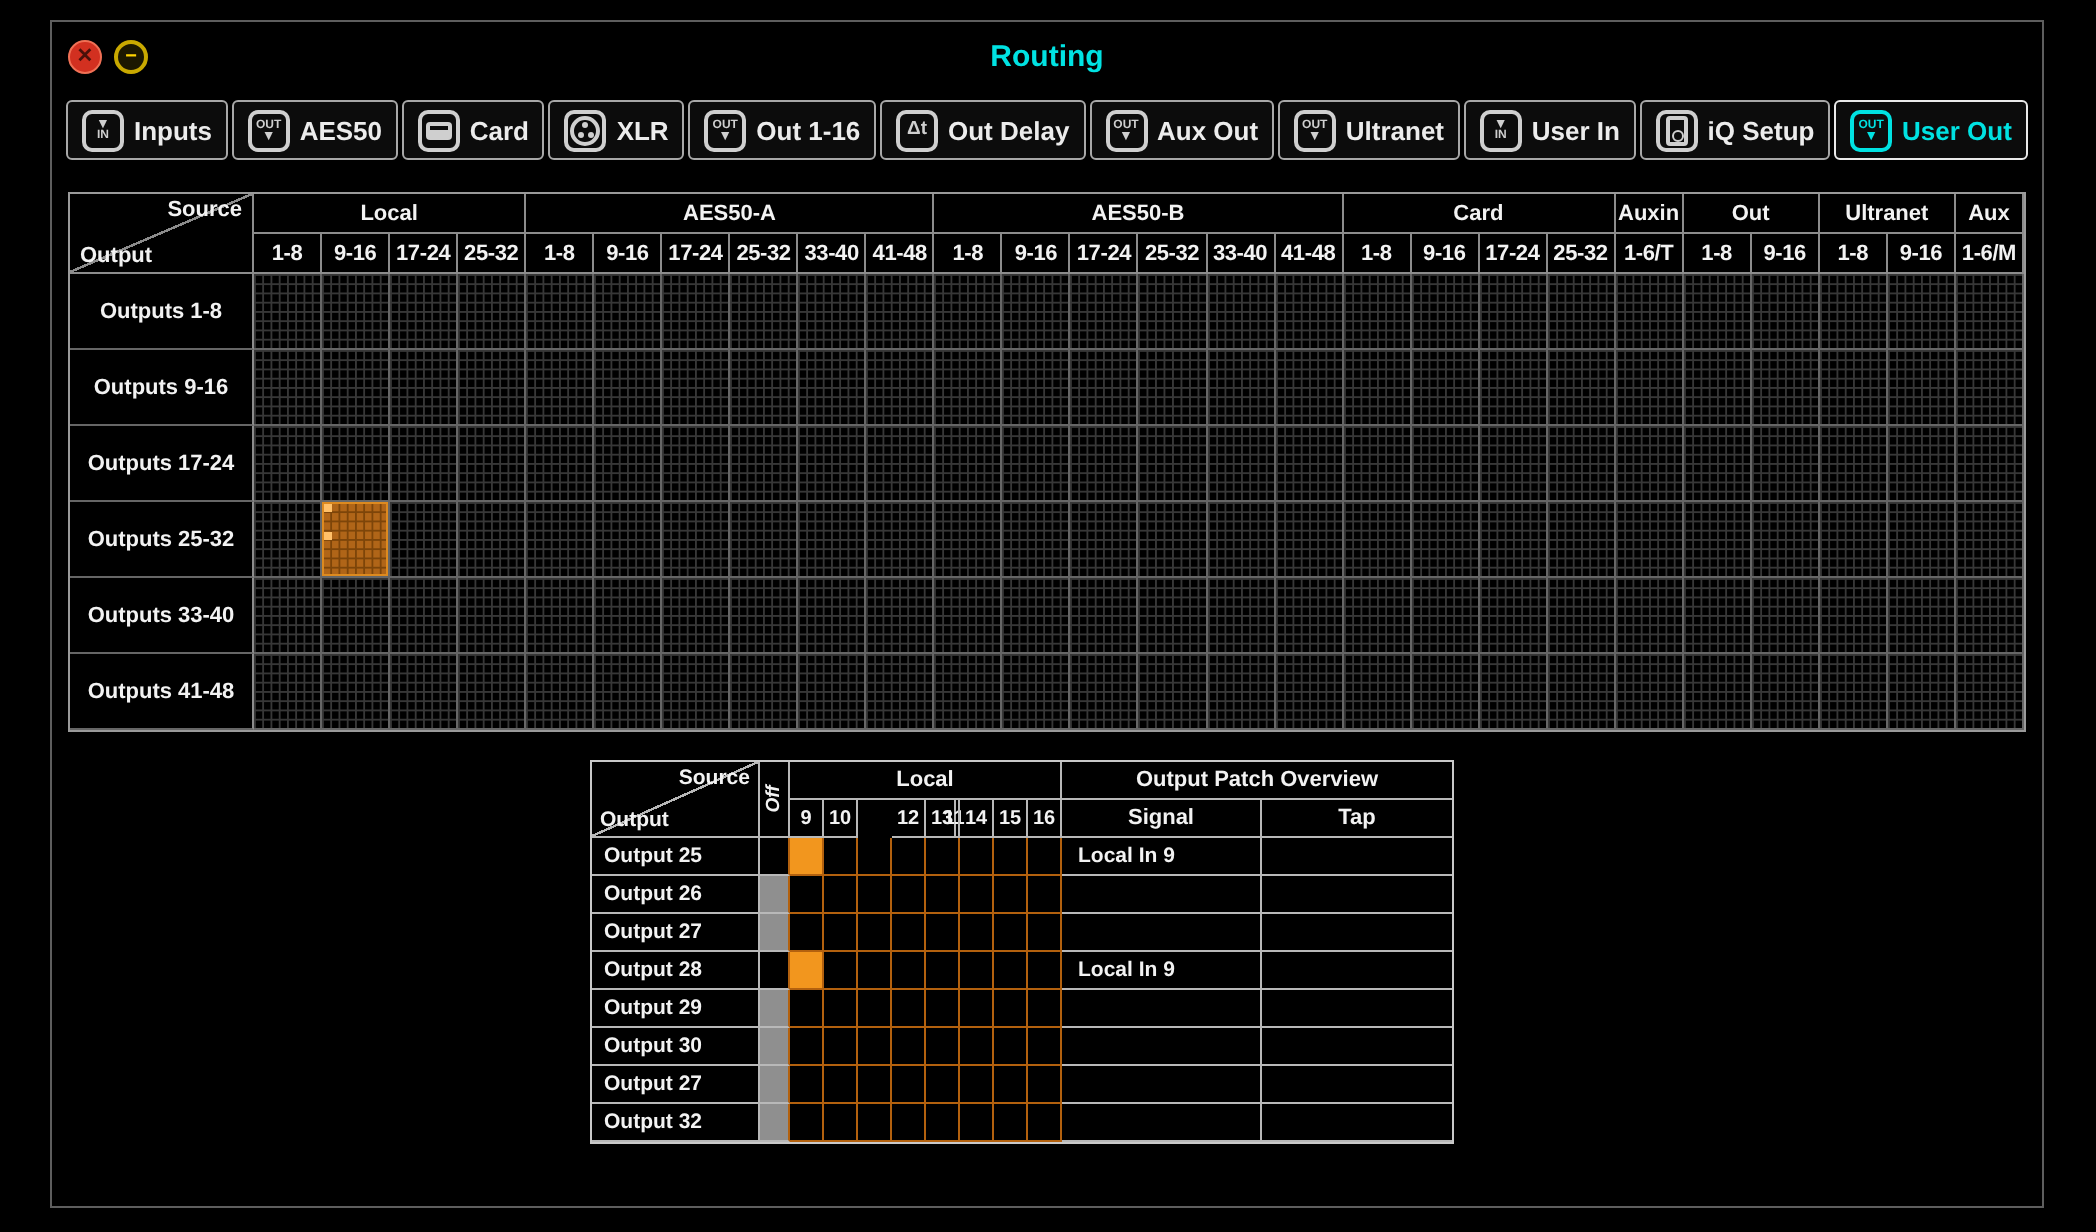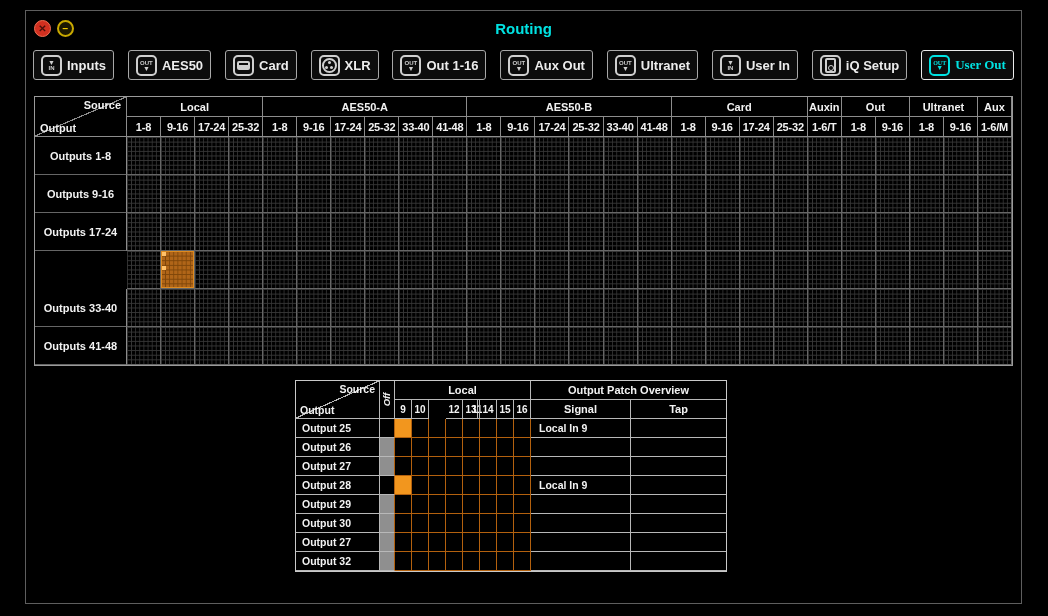--- a/index.html
+++ b/index.html
@@ -12,21 +12,21 @@
   .winbtn{position:absolute;top:9px;width:17px;height:17px;border-radius:50%;display:flex;align-items:center;justify-content:center;
     font-size:10px;font-weight:bold;box-sizing:border-box;cursor:default;line-height:1;}
   .close{left:8px;background:#d23020;color:#4a100a;border:1px solid #f07055;}
   .min{left:31px;background:#1c1800;color:#ffd400;border:2px solid #c9a900;}
 
   
   .toolbar{display:flex;justify-content:space-between;align-items:center;padding:3px 7px 3px 7px;height:30px;}
   .tab{display:flex;align-items:center;gap:5px;height:30px;padding:0 7px;border:1px solid #a8a8a8;border-radius:3px;
     background:#0c0c0c;box-sizing:border-box;cursor:default;white-space:nowrap;}
   .tab-label{font-size:13px;font-weight:bold;color:#ececec;}
-  .tab.active{border-color:#eaeaea;font-family:Liberation Serif, serif;}
+  .tab.active{border-color:#eaeaea;}
   .tab.active .tab-label{color:#00e2e2;}
   .tab.active .icon{border-color:#00e2e2;color:#00e2e2;}
   .icon{width:21px;height:21px;border:2px solid #cfcfcf;border-radius:5px;color:#cfcfcf;display:flex;flex-direction:column;
     align-items:center;justify-content:center;box-sizing:border-box;font-weight:bold;line-height:1;flex:none;overflow:hidden;}
   .icon .txt{font-size:6px;letter-spacing:0;}
   .icon .arr{font-size:7px;margin:-1px 0;}
   .icon .dt{font-size:9.5px;}
   .card-shape{width:13px;height:9px;background:currentColor;border-radius:2px;position:relative;display:block;}
   .card-shape i{position:absolute;left:2px;right:2px;top:2px;height:2px;background:#0c0c0c;display:block;}
   .xlr-circle{width:15px;height:15px;border:2px solid currentColor;border-radius:50%;position:relative;box-sizing:border-box;display:block;}
@@ -130,20 +130,26 @@
           </span>
         </span>
         <span class="tab-label">XLR</span>
       </div>
       <div class="tab">
         <span class="icon out-icon">
           <span class="txt">OUT</span>
           <span class="arr">▼</span>
         </span>
         <span class="tab-label">Out 1-16</span>
+      </div>
+      <div class="tab">
+        <span class="icon delay-icon">
+          <span class="dt">Δt</span>
+        </span>
+        <span class="tab-label">Out Delay</span>
       </div>
       <div class="tab">
         <span class="icon out-icon">
           <span class="txt">OUT</span>
           <span class="arr">▼</span>
         </span>
         <span class="tab-label">Aux Out</span>
       </div>
       <div class="tab">
         <span class="icon out-icon">
@@ -289,20 +295,21 @@
       <div class="m-cell" style="grid-area: 5 / 18;"></div>
       <div class="m-cell" style="grid-area: 5 / 19;"></div>
       <div class="m-cell" style="grid-area: 5 / 20;"></div>
       <div class="m-cell" style="grid-area: 5 / 21;"></div>
       <div class="m-cell" style="grid-area: 5 / 22;"></div>
       <div class="m-cell" style="grid-area: 5 / 23;"></div>
       <div class="m-cell" style="grid-area: 5 / 24;"></div>
       <div class="m-cell" style="grid-area: 5 / 25;"></div>
       <div class="m-cell" style="grid-area: 5 / 26;"></div>
       <div class="m-cell" style="grid-area: 5 / 27;"></div>
+      <div class="m-rowlabel" style="grid-area: 6 / 1;">Outputs 25-32</div>
       <div class="m-cell" style="grid-area: 6 / 2;"></div>
       <div class="m-cell sel" style="grid-area: 6 / 3;">
         <span class="m-dot" style="left: calc(0% + 1px); top: calc(0% + 1px);"></span>
         <span class="m-dot" style="left: calc(0% + 1px); top: calc(37.5% + 1px);"></span>
       </div>
       <div class="m-cell" style="grid-area: 6 / 4;"></div>
       <div class="m-cell" style="grid-area: 6 / 5;"></div>
       <div class="m-cell" style="grid-area: 6 / 6;"></div>
       <div class="m-cell" style="grid-area: 6 / 7;"></div>
       <div class="m-cell" style="grid-area: 6 / 8;"></div>

